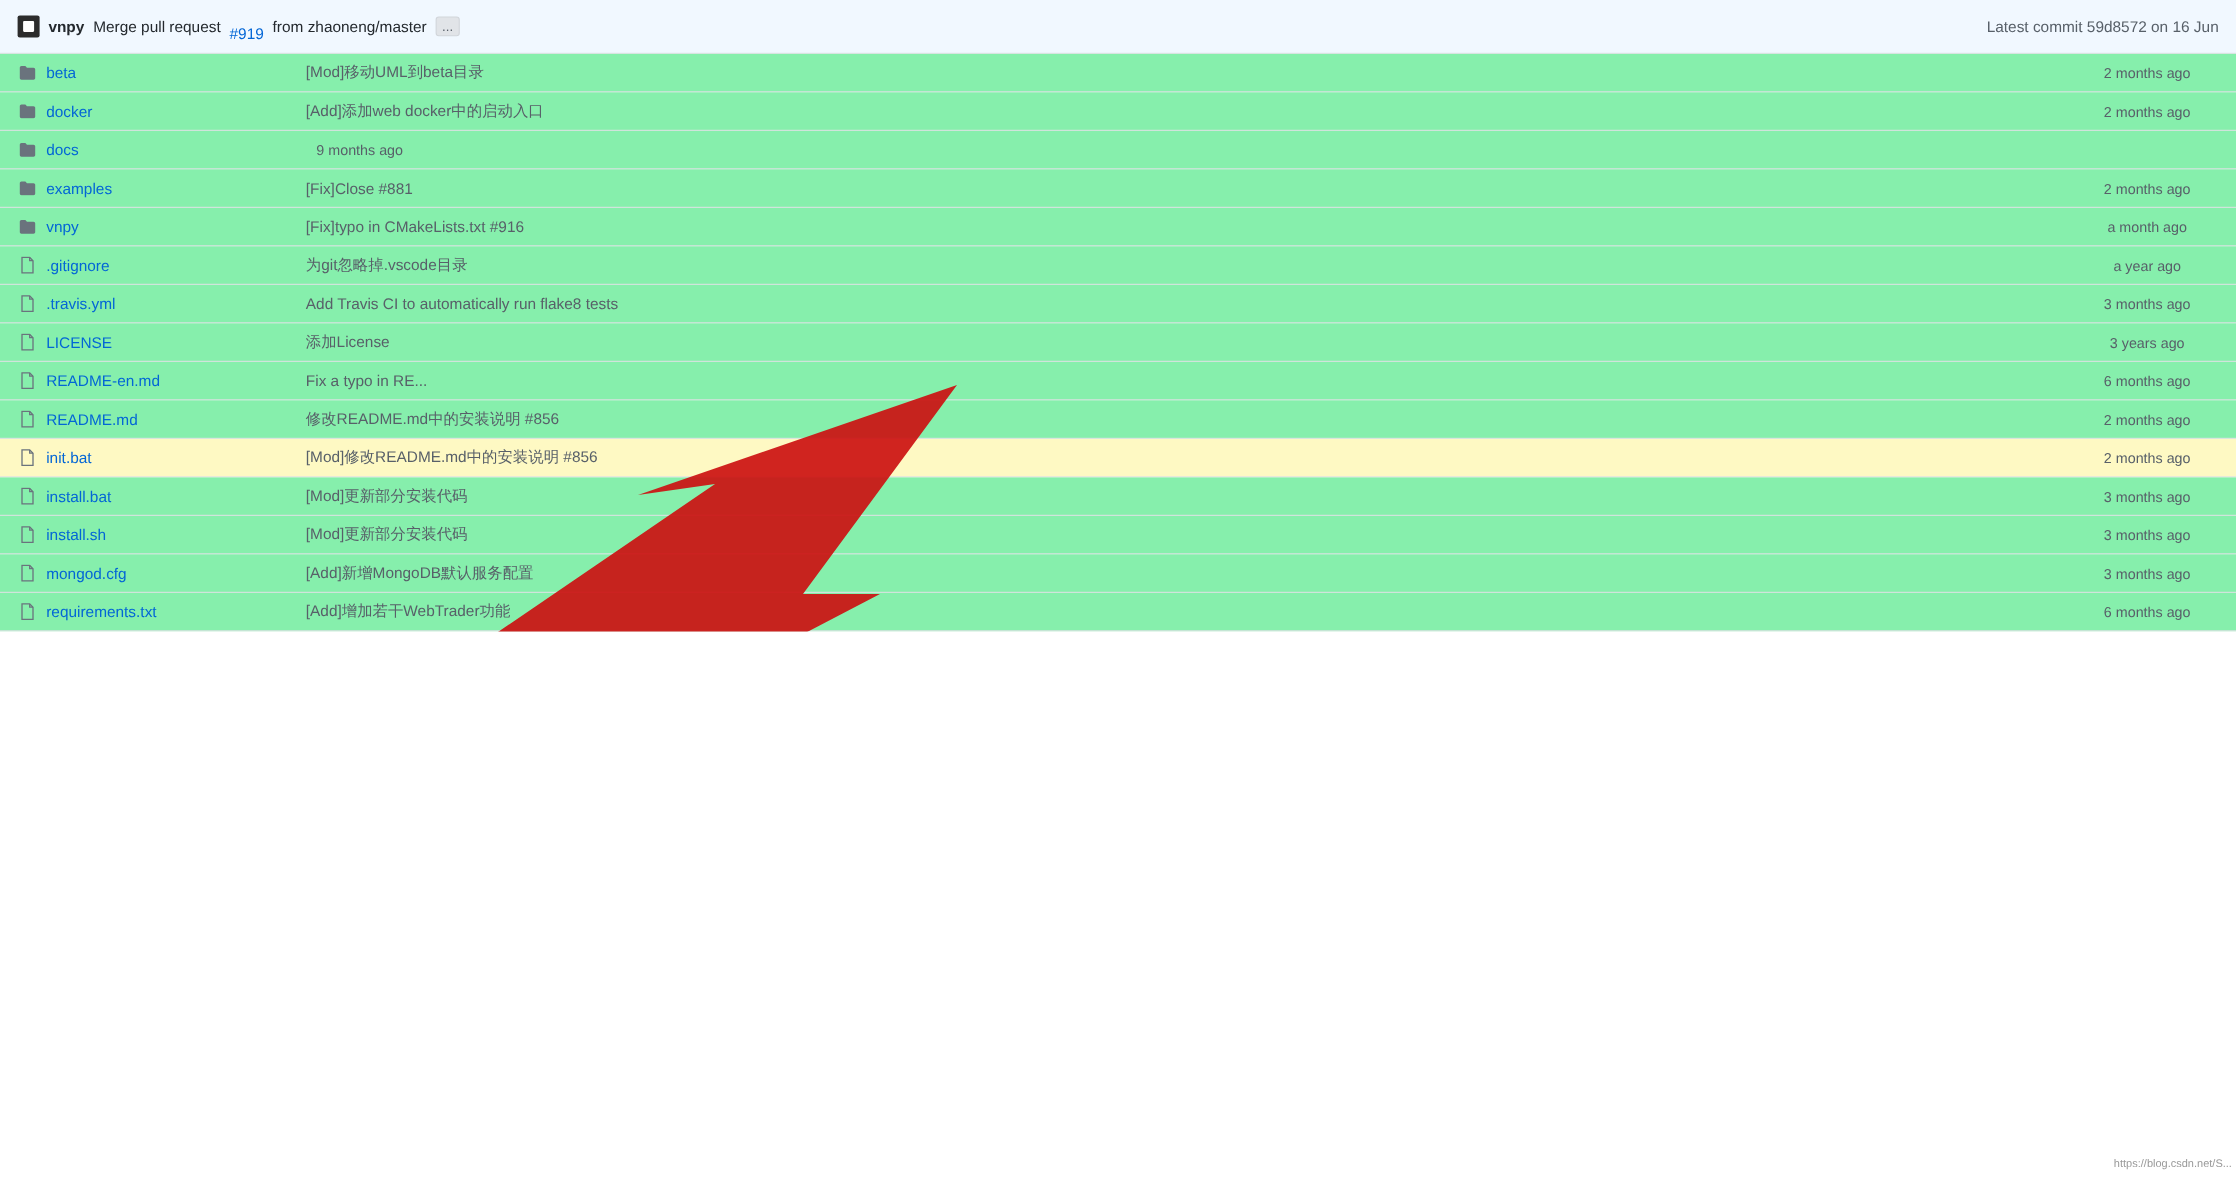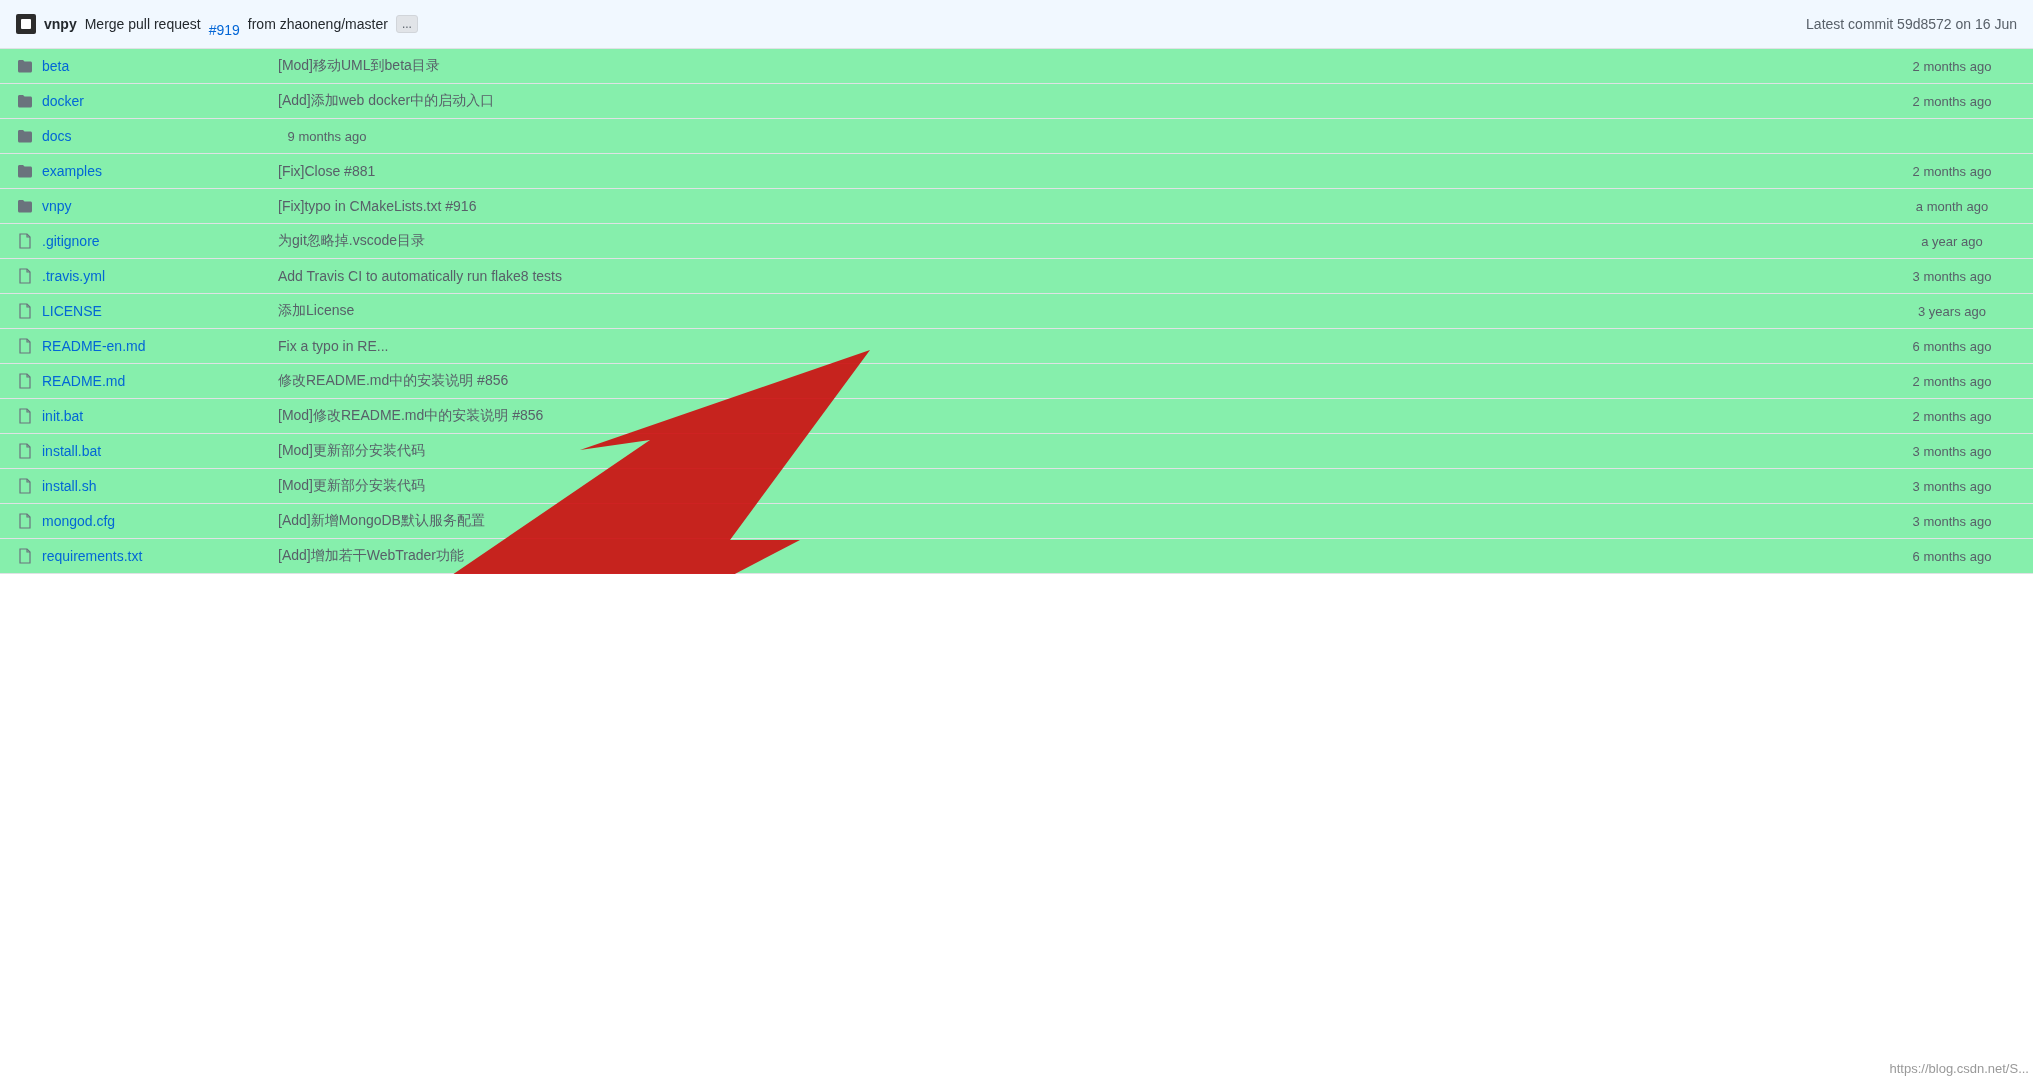--- a/index.html
+++ b/index.html
@@ -67,21 +67,21 @@
 
     .file-row {
       display: flex;
       align-items: center;
       padding: 8px 16px;
       border-bottom: 1px solid #dfe2e5;
       background: #86efac;
     }
 
     .file-row.highlighted {
-      background: #86efac;
+      background: #fef9c3;
     }
 
     .file-icon {
       width: 18px;
       height: 18px;
       margin-right: 8px;
       flex-shrink: 0;
       color: #6a737d;
       display: flex;
       align-items: center;
@@ -314,14 +314,14 @@
   <svg class="big-arrow" width="750" height="350">
     <defs>
       <marker id="arrowhead" markerWidth="10" markerHeight="7" refX="0" refY="3.5" orient="auto">
         <polygon points="0 0, 10 3.5, 0 7" fill="#cc1111"></polygon>
       </marker>
     </defs>
 
     <polygon points="720,10 580,200 650,200 420,320 500,310 270,340 320,300 200,320 350,240 280,250 500,100 430,110" fill="#cc1111" opacity="0.92"></polygon>
   </svg>
 
-  <div style="position:fixed; bottom:4px; right:4px; font-size:13px; color:#999;text-align:center;">https://blog.csdn.net/S...</div>
+  <div style="position:fixed; bottom:16px; right:4px; font-size:10px; color:#999;text-align:center;">https://blog.csdn.net/S...</div>
 </div>
 
 </body></html>

